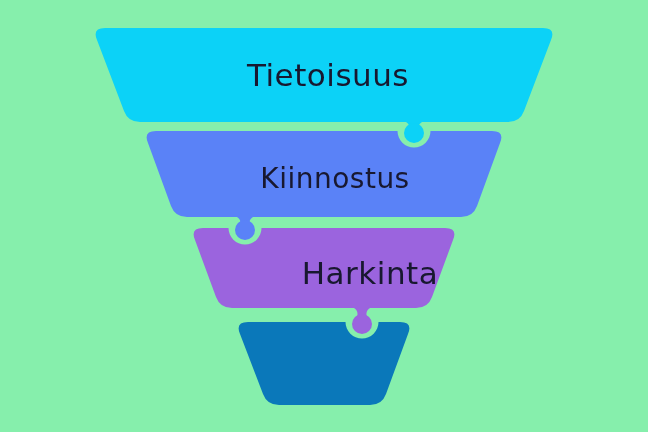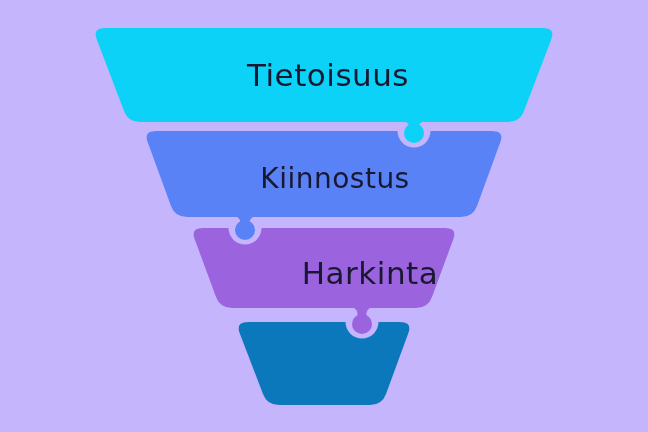--- a/index.html
+++ b/index.html
@@ -5,21 +5,21 @@
   html, body {
     margin: 0;
     padding: 0;
     background: #ffffff;
     font-family: "DejaVu Sans", "Liberation Sans", sans-serif;
   }
   .stage-canvas {
     position: relative;
     width: 648px;
     height: 432px;
-    background: #c4b5fd;
+    background: #86efac;
     overflow: hidden;
   }
   .funnel-svg {
     position: absolute;
     left: 0;
     top: 0;
     display: block;
   }
   .stage-label {
     position: absolute;

